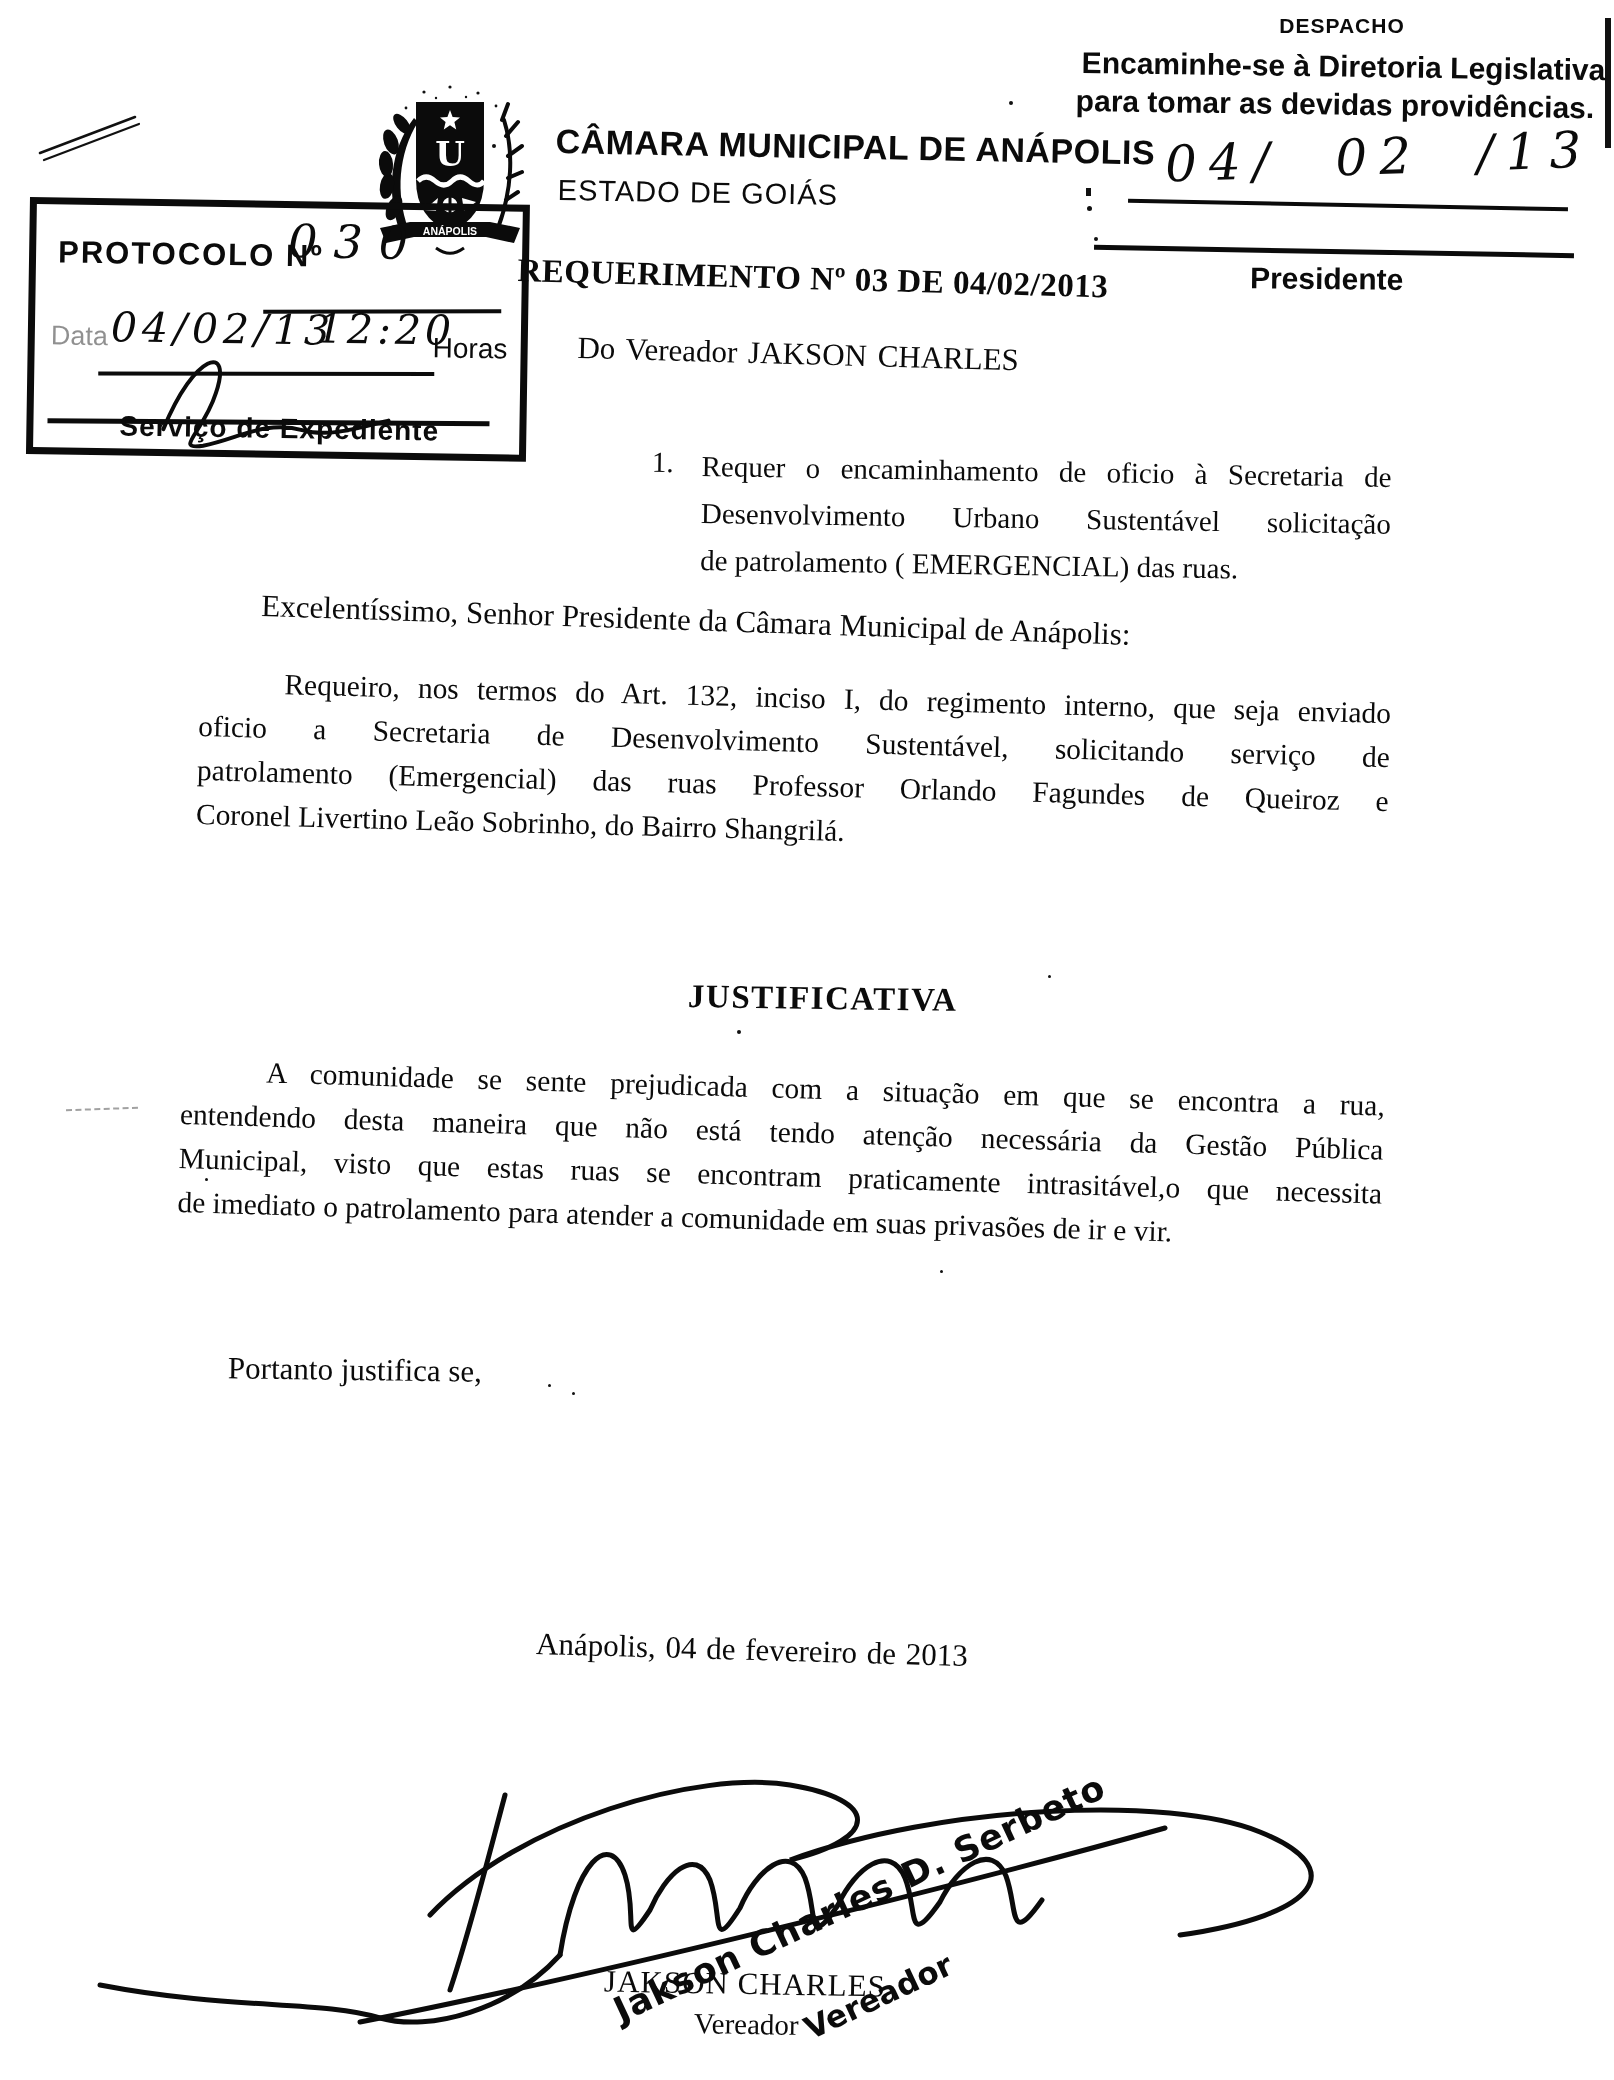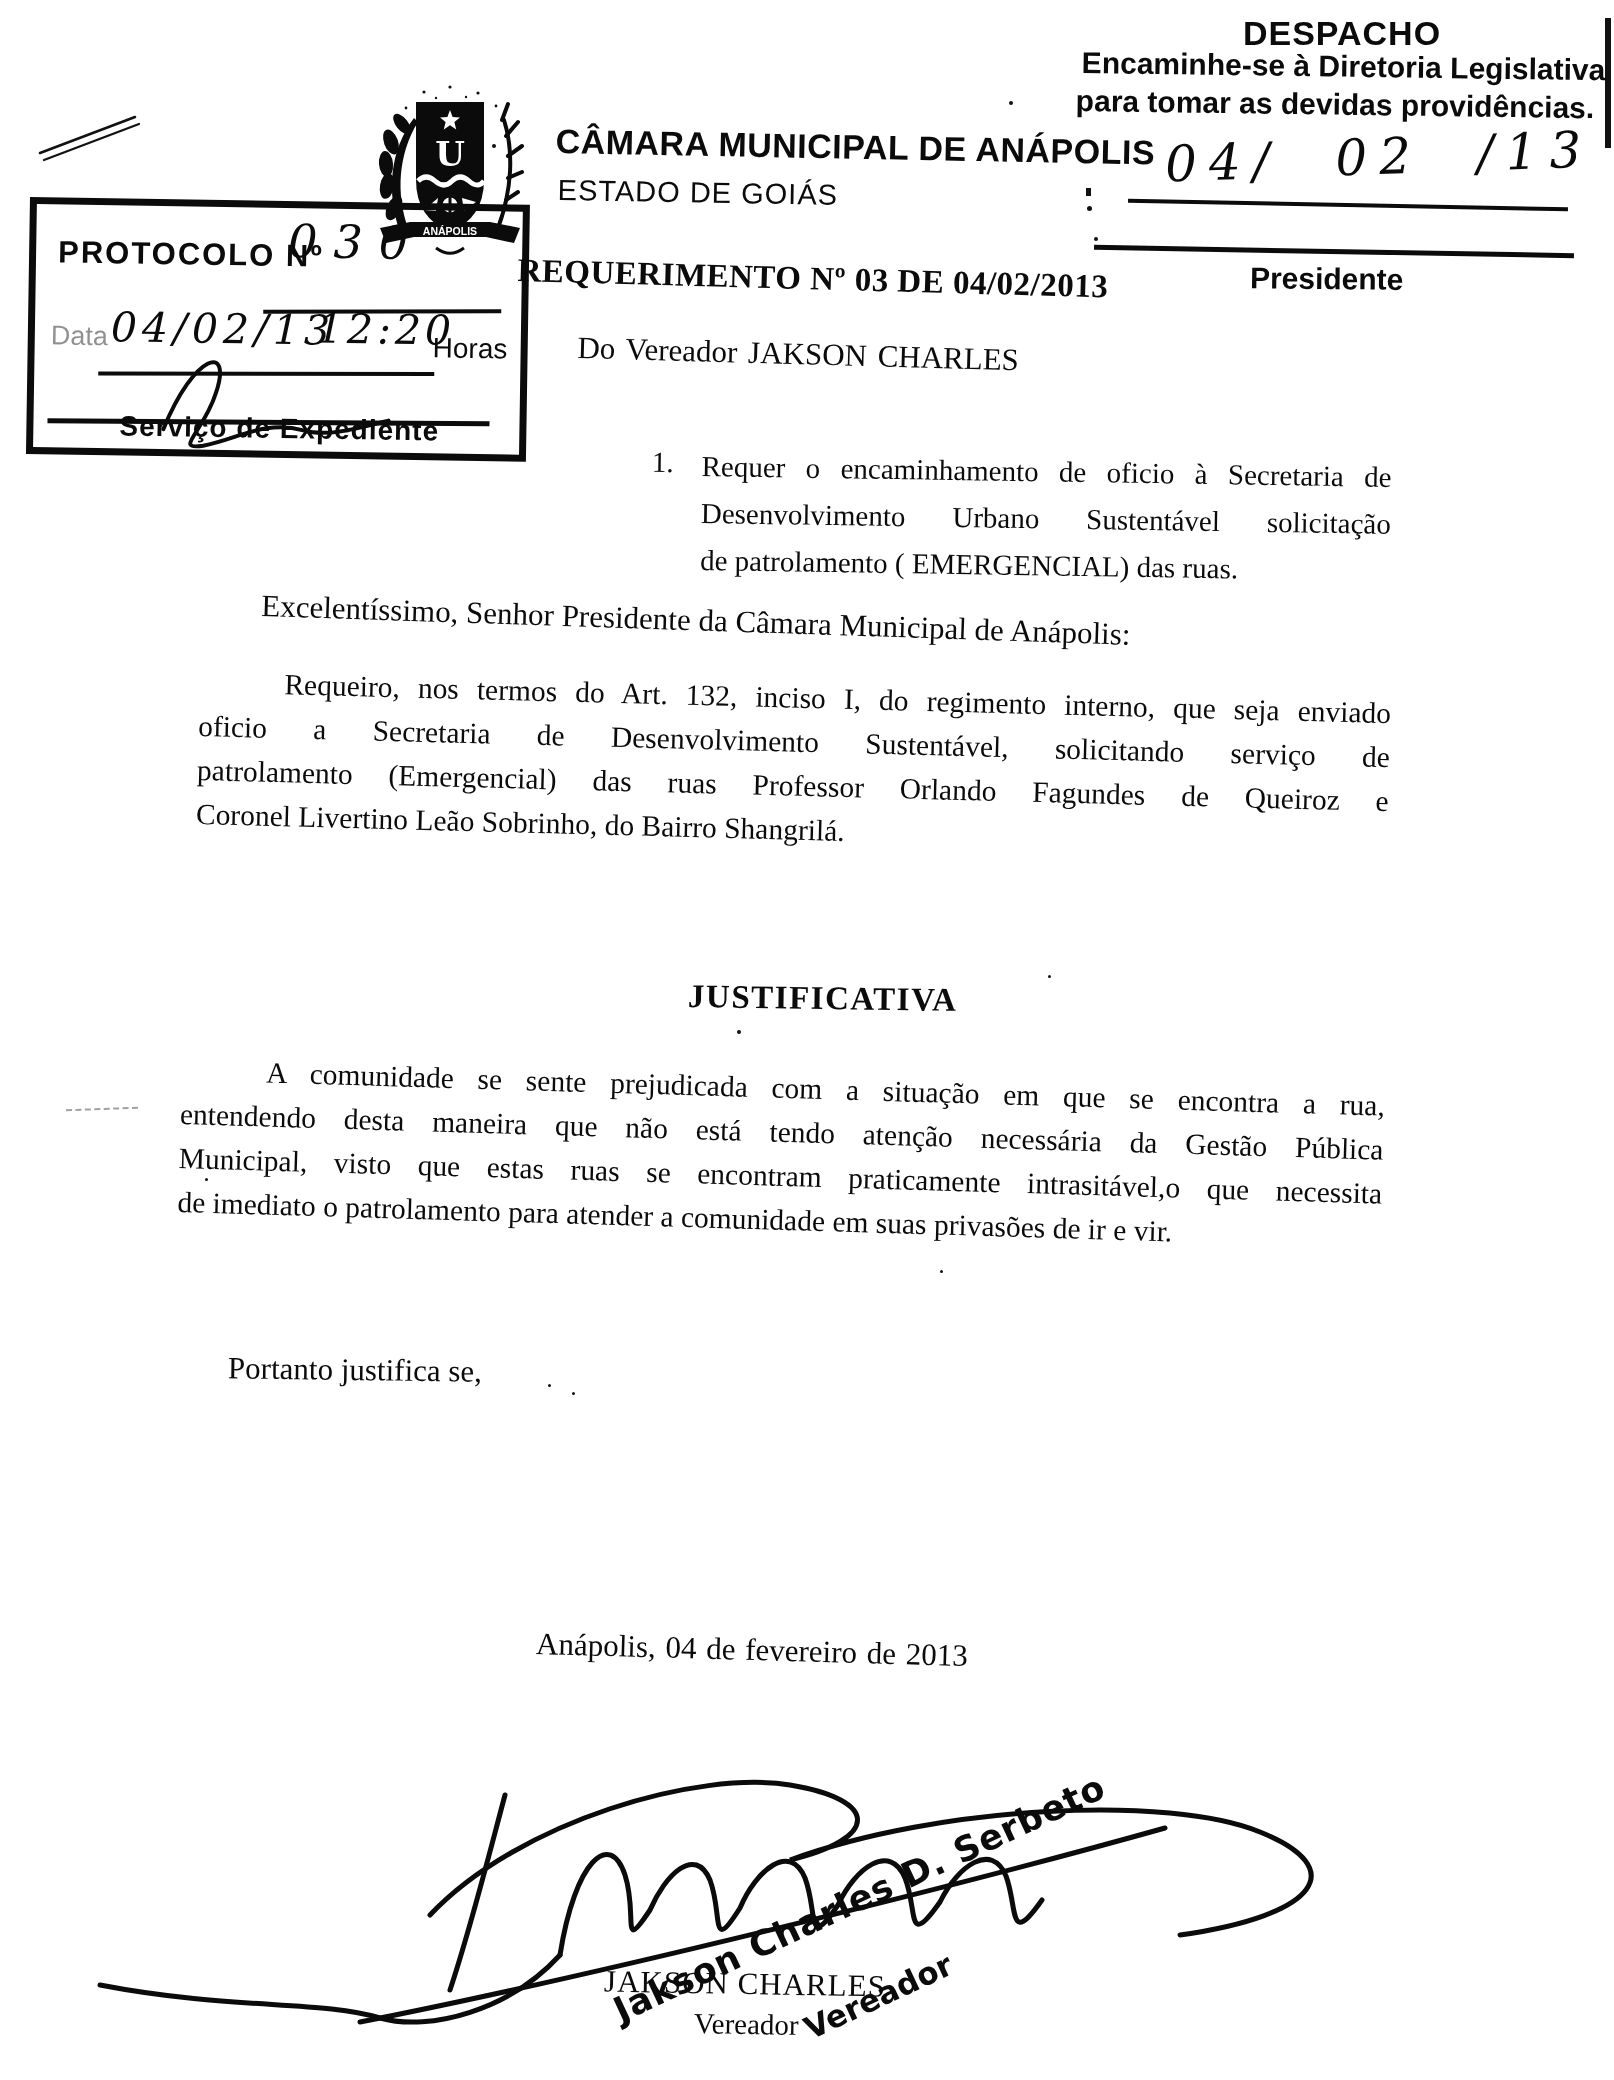--- a/index.html
+++ b/index.html
@@ -11,21 +11,21 @@
   .abs{position:absolute;}
   .sans{font-family:"Liberation Sans", sans-serif;}
   .serif{font-family:"Liberation Serif", serif;}
   .hw{font-family:"DejaVu Serif", serif; font-style:italic;}
   .rule{position:absolute; background:#0b0b0b;}
   .dot{position:absolute; background:#111; border-radius:50%;}
   .noise-bar{position:absolute; background:#111;}
 
   
   .despacho-title{left:1070px; top:14px; width:544px; text-align:center;
-    font-size:34px; font-weight:700; letter-spacing:1px;}
+    font-size:21px; font-weight:700; letter-spacing:1px;}
   .despacho-l1{left:1082px; top:46px; font-size:30px; font-weight:600;
     transform:rotate(0.8deg); transform-origin:left top; white-space:nowrap;}
   .despacho-l2{left:1076px; top:84px; font-size:30px; font-weight:600;
     transform:rotate(0.8deg); transform-origin:left top; white-space:nowrap;}
   .despacho-date{left:1165px; top:128px; font-size:50px; letter-spacing:12px;
     word-spacing:26px; transform:rotate(-2deg); white-space:nowrap;}
   .despacho-line1{left:1128px; top:203px; width:440px; height:4px; transform:rotate(1.1deg);}
   .despacho-line2{left:1094px; top:249px; width:480px; height:5px; transform:rotate(1deg);}
   .despacho-role{left:1250px; top:262px; font-size:30px; font-weight:600;
     transform:rotate(0.6deg); white-space:nowrap;}

